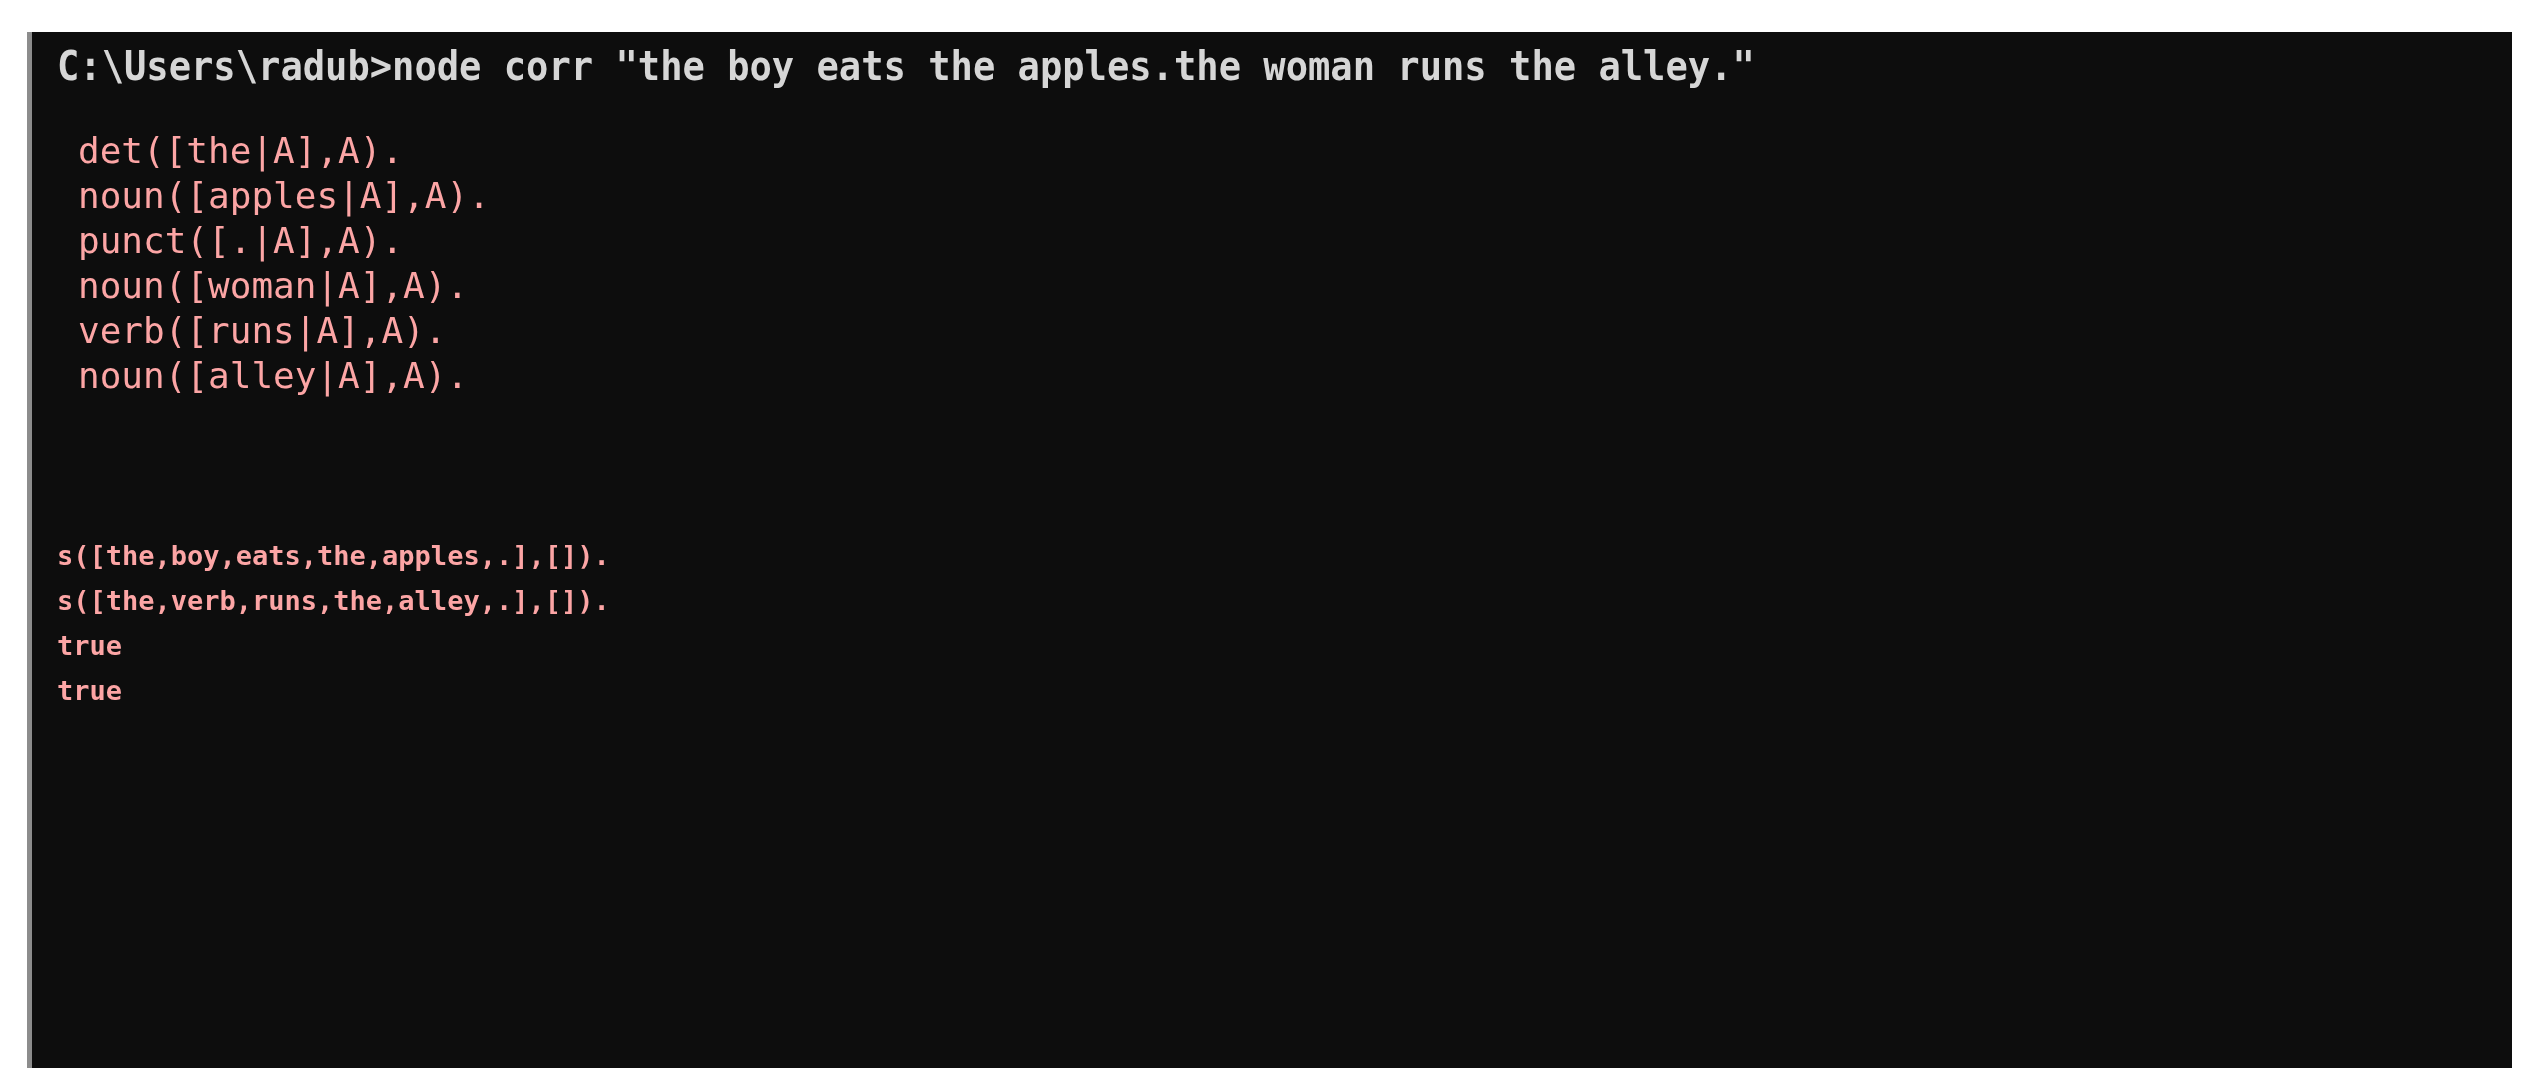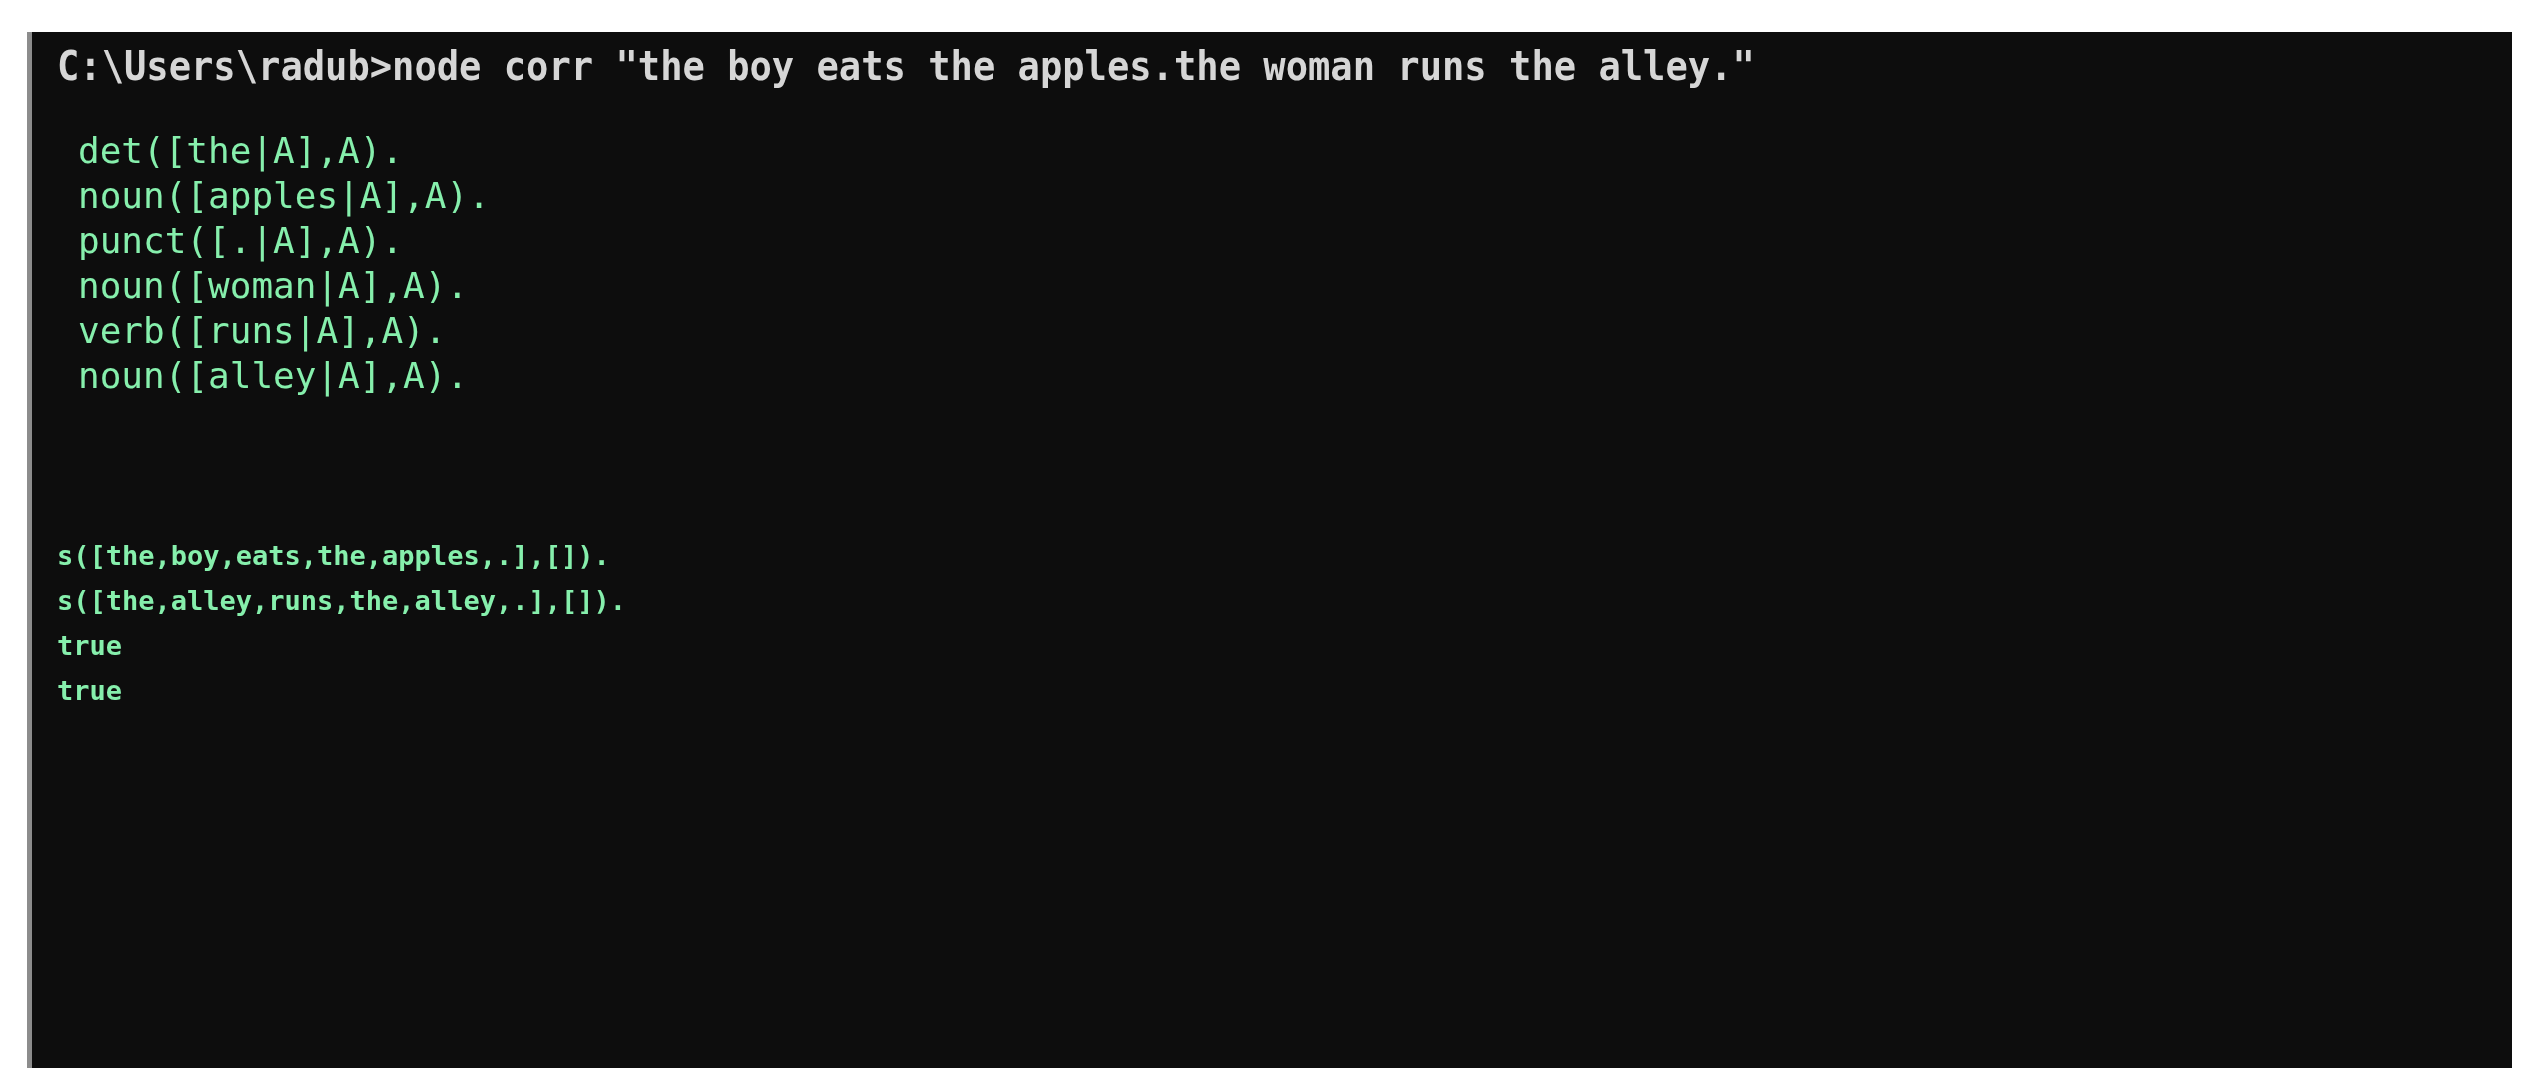--- a/index.html
+++ b/index.html
@@ -33,21 +33,21 @@
     position: absolute;
     left: 32px;
     top: 32px;
     width: 2480px;
     height: 1036px;
     background: #0d0d0d;
     overflow: hidden;
   }
   .line {
     white-space: pre;
-    color: #86efac;
+    color: #fca5a5;
     font-family: "DejaVu Sans Mono", monospace;
     letter-spacing: 0px;
   }
   
   .line-command {
     position: absolute;
     left: 25px;
     top: 8px;
     font-size: 41px;
     line-height: 52px;
@@ -95,19 +95,19 @@
       <div class="line">det([the|A],A).</div>
       <div class="line">noun([apples|A],A).</div>
       <div class="line">punct([.|A],A).</div>
       <div class="line">noun([woman|A],A).</div>
       <div class="line">verb([runs|A],A).</div>
       <div class="line">noun([alley|A],A).</div>
     </div>
 
     <div class="block-results">
       <div class="line">s([the,boy,eats,the,apples,.],[]).</div>
-      <div class="line">s([the,alley,runs,the,alley,.],[]).</div>
+      <div class="line">s([the,verb,runs,the,alley,.],[]).</div>
       <div class="line">true</div>
       <div class="line">true</div>
     </div>
 
   </div>
 </div>
 
 </body></html>

